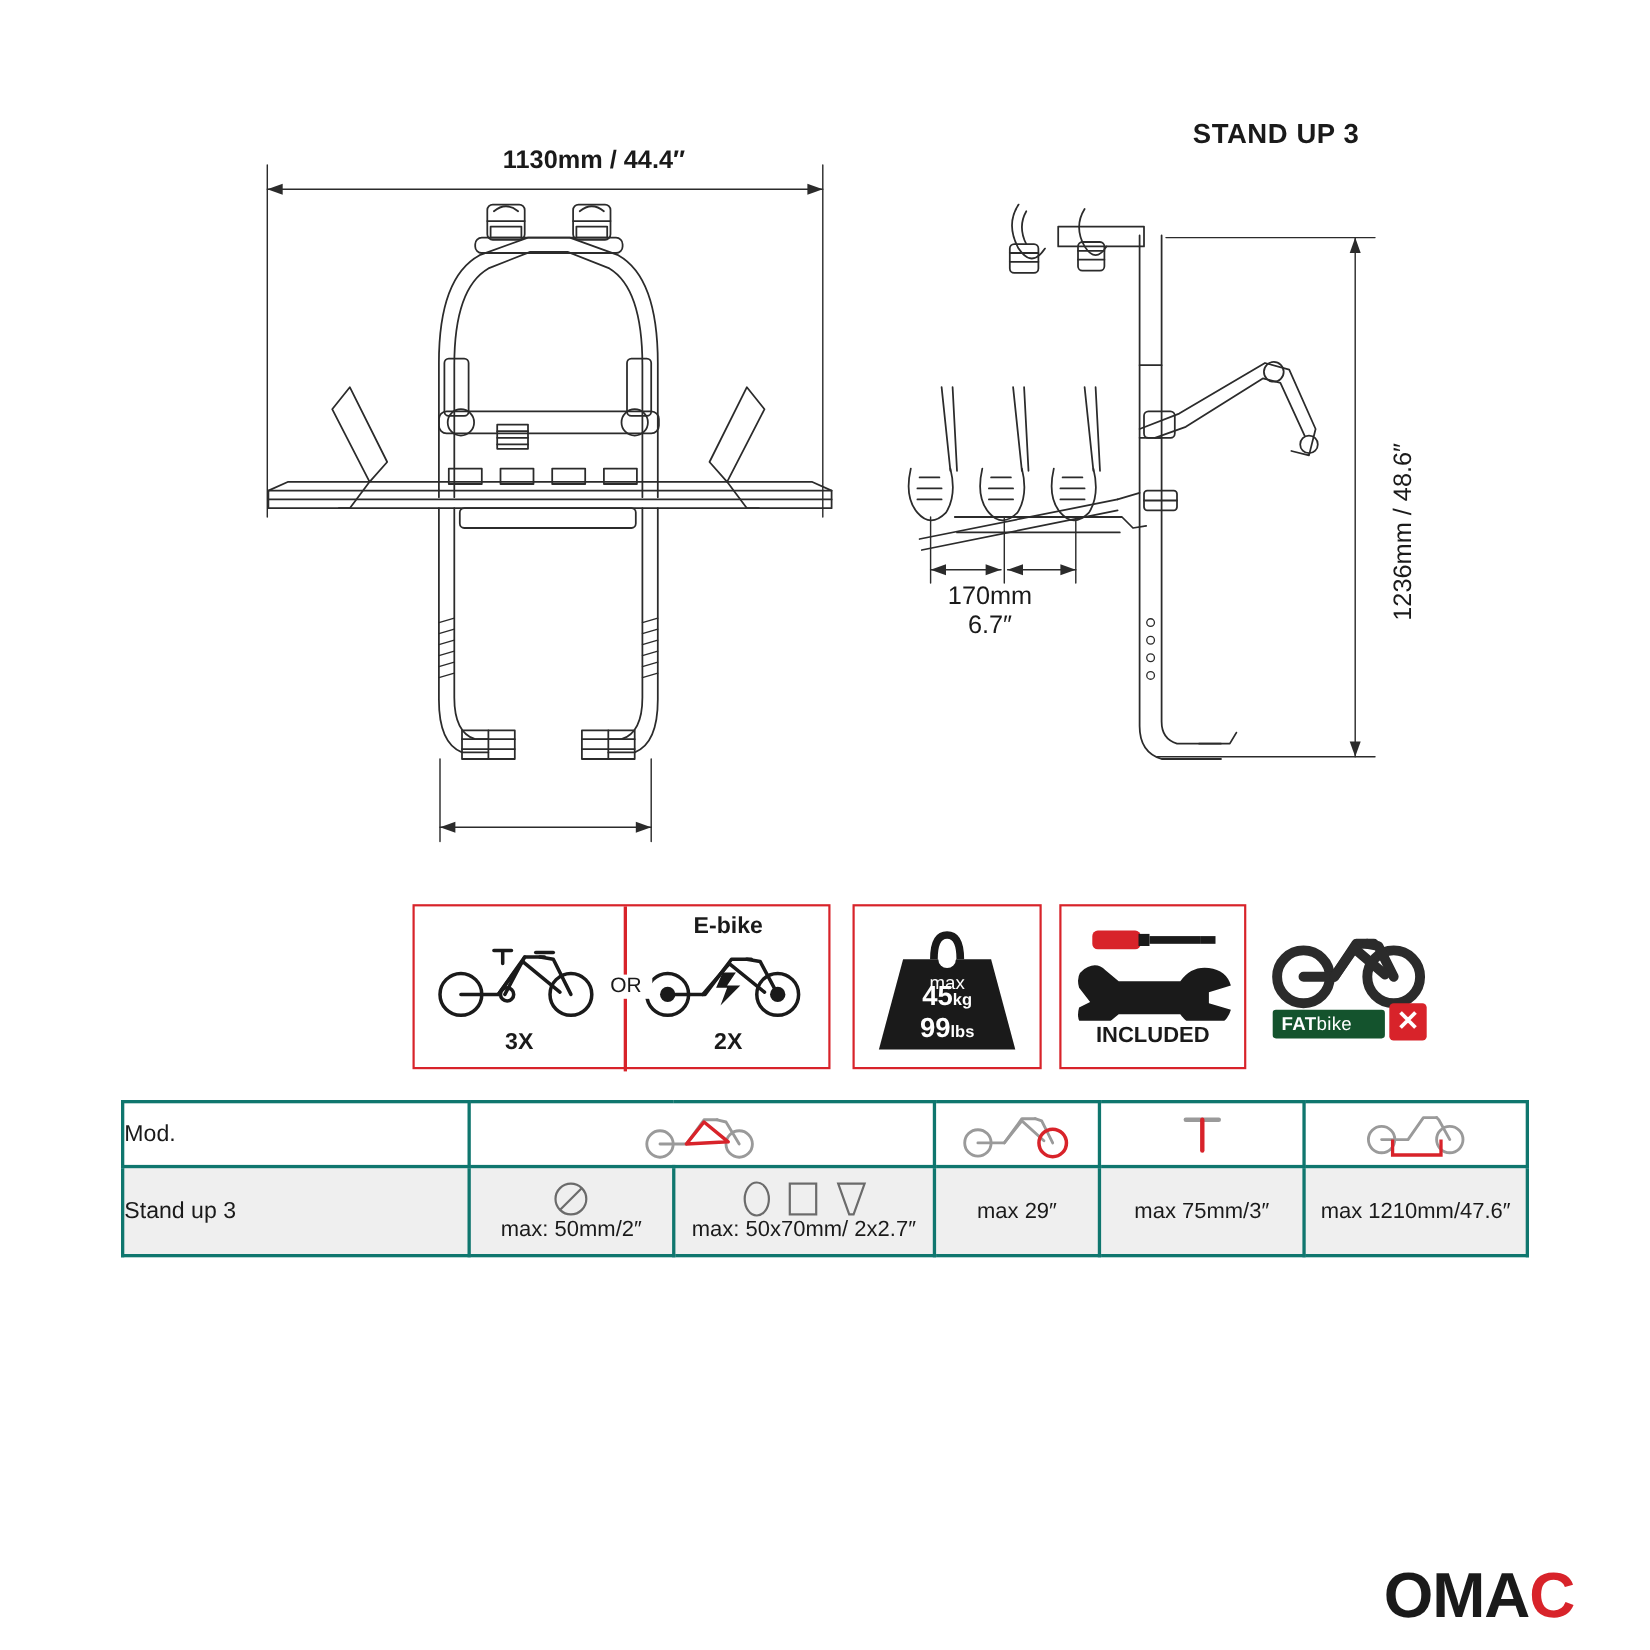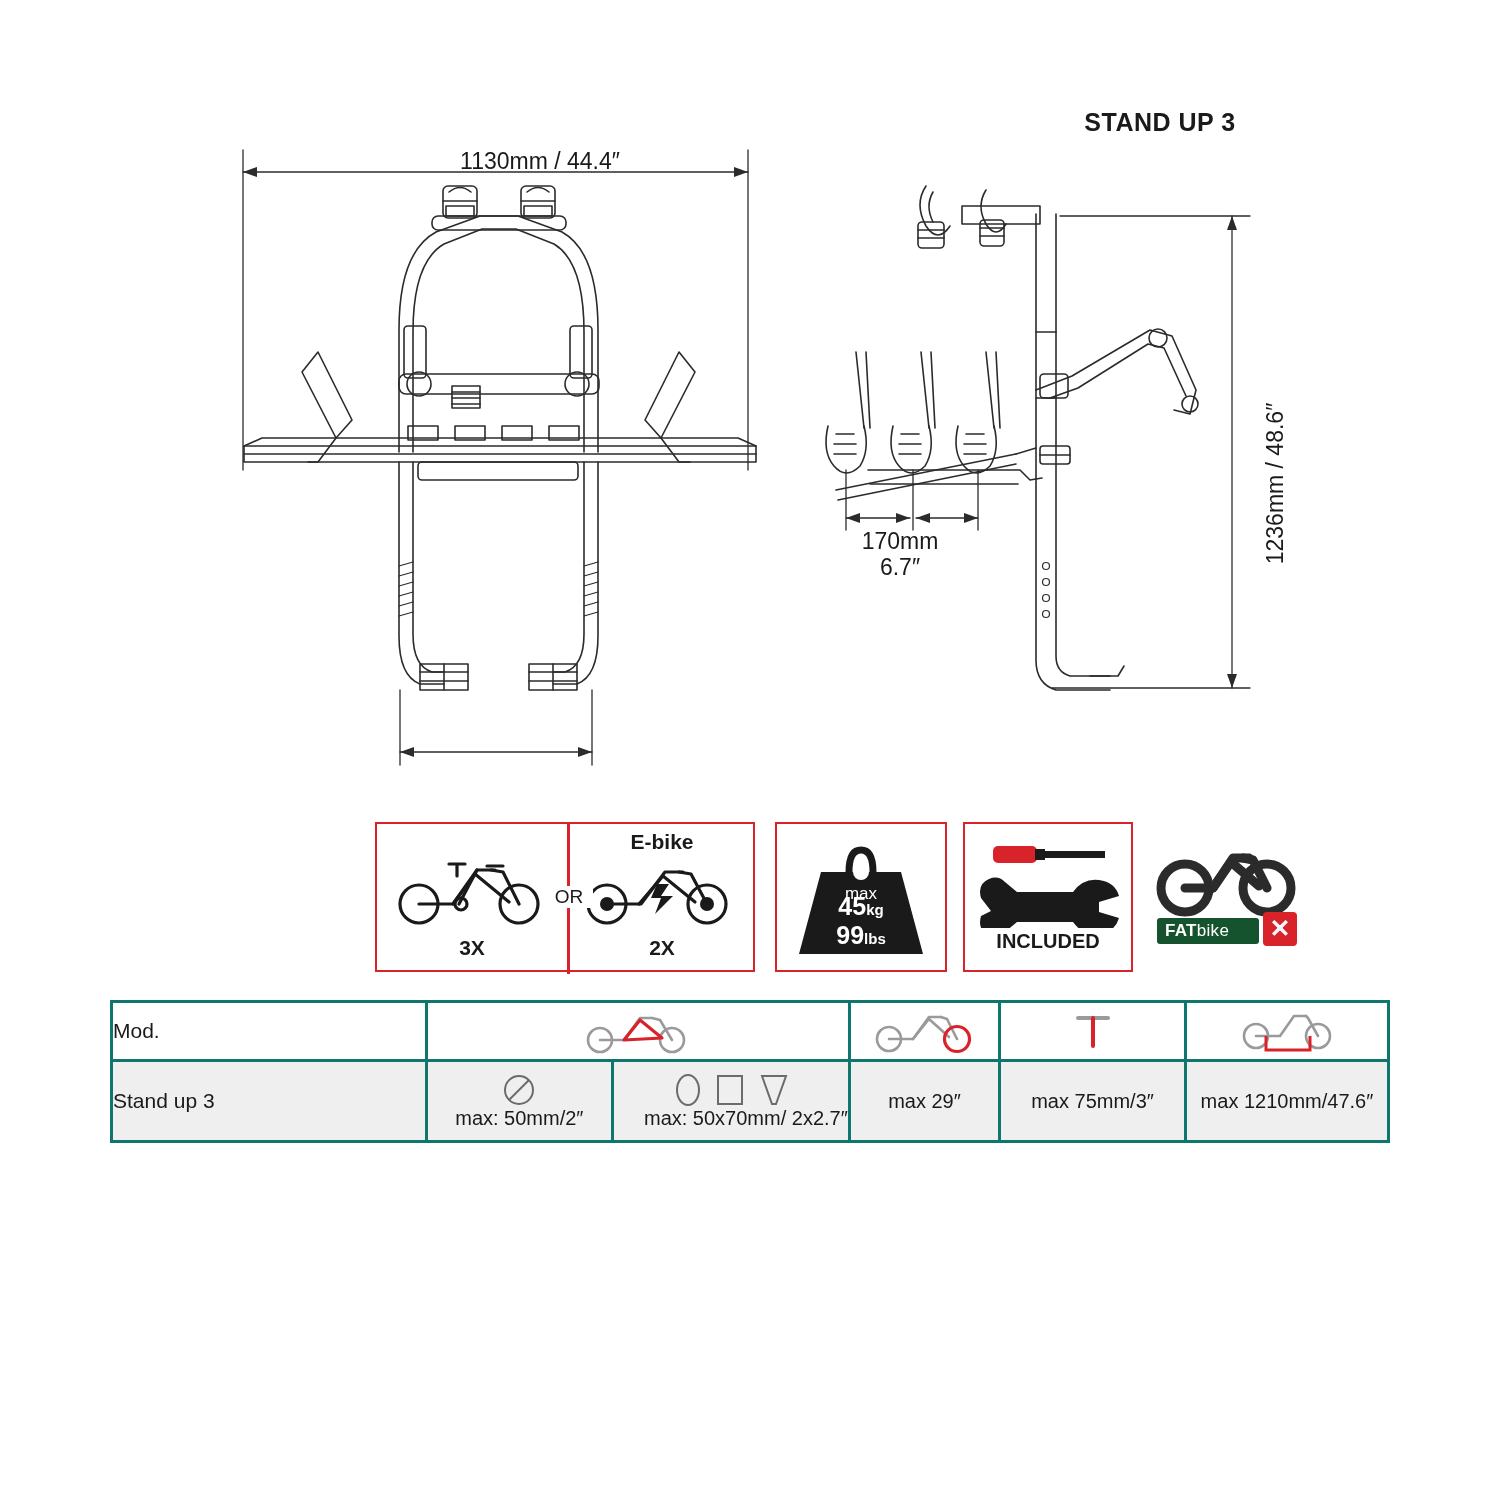--- a/index.html
+++ b/index.html
@@ -11,21 +11,21 @@
   .stage{position:absolute;left:0;top:0;width:1500px;height:1500px;}
 
   
   .title-stand{
     position:absolute;left:1020px;top:108px;width:280px;
     text-align:center;font-size:25px;font-weight:bold;letter-spacing:.5px;
   }
 
   
   .dim{position:absolute;font-size:23px;text-align:center;}
-  .dim-width{left:330px;top:148px;width:420px;}
+  .dim-width{left:330px;top:132px;width:420px;font-weight:bold;}
   .dim-depth{left:390px;top:696px;width:230px;line-height:1.15;}
   .dim-spacing{left:790px;top:528px;width:220px;line-height:1.15;}
   .dim-height{
     position:absolute;left:1145px;top:470px;width:260px;text-align:center;
     font-size:23px;transform:rotate(-90deg);transform-origin:center center;
   }
 
   
   svg.draw{position:absolute;left:0;top:0;width:1500px;height:1500px;pointer-events:none;}
 
@@ -72,21 +72,21 @@
 
   
   .tbl{position:absolute;left:110px;top:1000px;width:1280px;border-collapse:collapse;}
   .tbl td{border:3px solid #0f766e;padding:0;vertical-align:middle;}
   .r1 td{height:56px;background:#ffffff;}
   .r2 td{height:78px;background:#efefef;}
   .lbl{padding-left:18px;font-size:21px;}
   .cellc{text-align:center;font-size:20px;}
   .w-mod{width:330px;}
   .w-a{width:190px;}
-  .w-b{width:240px;text-align:right;}
+  .w-b{width:240px;}
   .w-c{width:150px;}
   .w-d{width:190px;}
   .w-e{width:205px;}
 
   .icn{display:block;margin:0 auto;}
 
   
   .logo{
     position:absolute;left:1258px;top:1422px;
     font-size:58px;font-weight:bold;letter-spacing:-1px;line-height:1;
@@ -412,14 +412,17 @@
         </svg>
         <span>max: 50x70mm/ 2x2.7″</span>
       </td>
       <td class="cellc w-c">max 29″</td>
       <td class="cellc w-d">max 75mm/3″</td>
       <td class="cellc w-e">max 1210mm/47.6″</td>
     </tr>
   </tbody>
     </table>
 
+  <div class="logo">
+    <span class="om">OMA</span><span class="c">C</span>
+  </div>
 
 </div>
 
 </body></html>

